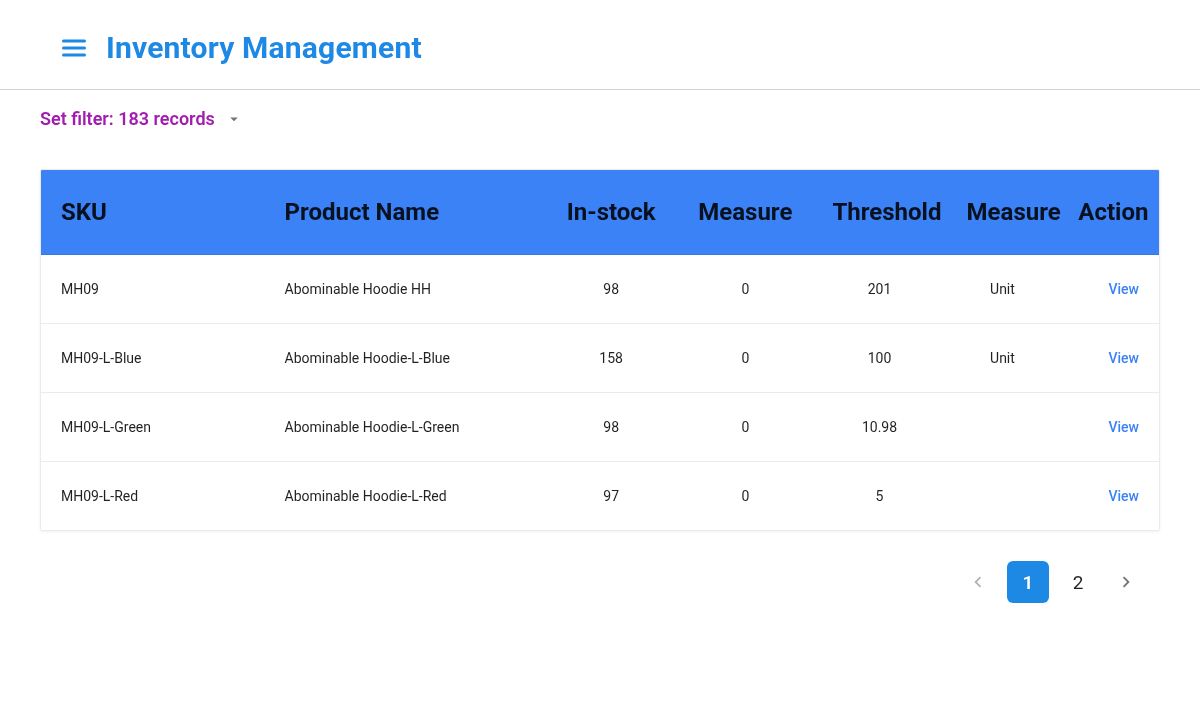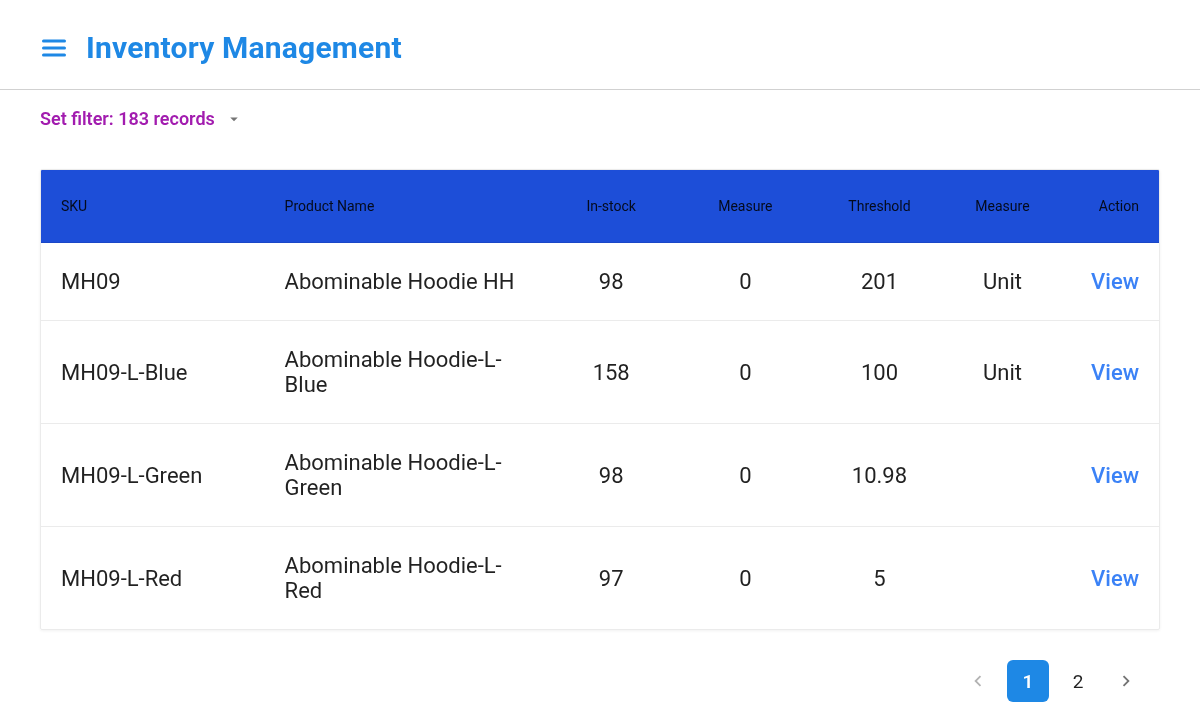--- a/index.html
+++ b/index.html
@@ -9,21 +9,21 @@
     background: #fff;
     color: rgba(0,0,0,0.87);
     font-size: 16px;
   }
   .page { width: 1200px; min-height: 703px; margin: 0 auto; position: relative; }
 
   
   .header {
     display: flex;
     align-items: center;
-    padding: 30px 40px 24px 40px;
+    padding: 30px 40px 24px 60px;
   }
   .menu-btn {
     display: inline-flex;
     align-items: center;
     justify-content: center;
     width: 28px; height: 28px;
     cursor: pointer;
     color: #1E88E5;
     margin-right: 18px;
   }
@@ -62,35 +62,35 @@
     border-radius: 2px;
     box-shadow: 0 1px 3px rgba(0,0,0,0.06);
     overflow: hidden;
   }
   table {
     width: 100%;
     border-collapse: collapse;
     table-layout: fixed;
   }
   thead th {
-    background: #1d4ed8;
+    background: #3b82f6;
     text-align: left;
-    font-weight: 400;
-    font-size: 14px;
+    font-weight: 700;
+    font-size: 24px;
     color: rgba(0,0,0,0.87);
     padding: 28px 20px;
     border-bottom: 1px solid rgba(0,0,0,0.08);
   }
   thead th.num, tbody td.num { text-align: center; }
   thead th.ctr, tbody td.ctr { text-align: center; }
   thead th.act, tbody td.act { text-align: right; }
 
   tbody td {
     padding: 26px 20px;
-    font-size: 22px;
+    font-size: 14px;
     color: rgba(0,0,0,0.87);
     border-bottom: 1px solid rgba(0,0,0,0.08);
     vertical-align: middle;
   }
   tbody tr:last-child td { border-bottom: none; }
   .view-link {
     color: #3b82f6;
     cursor: pointer;
     font-weight: 500;
   }

